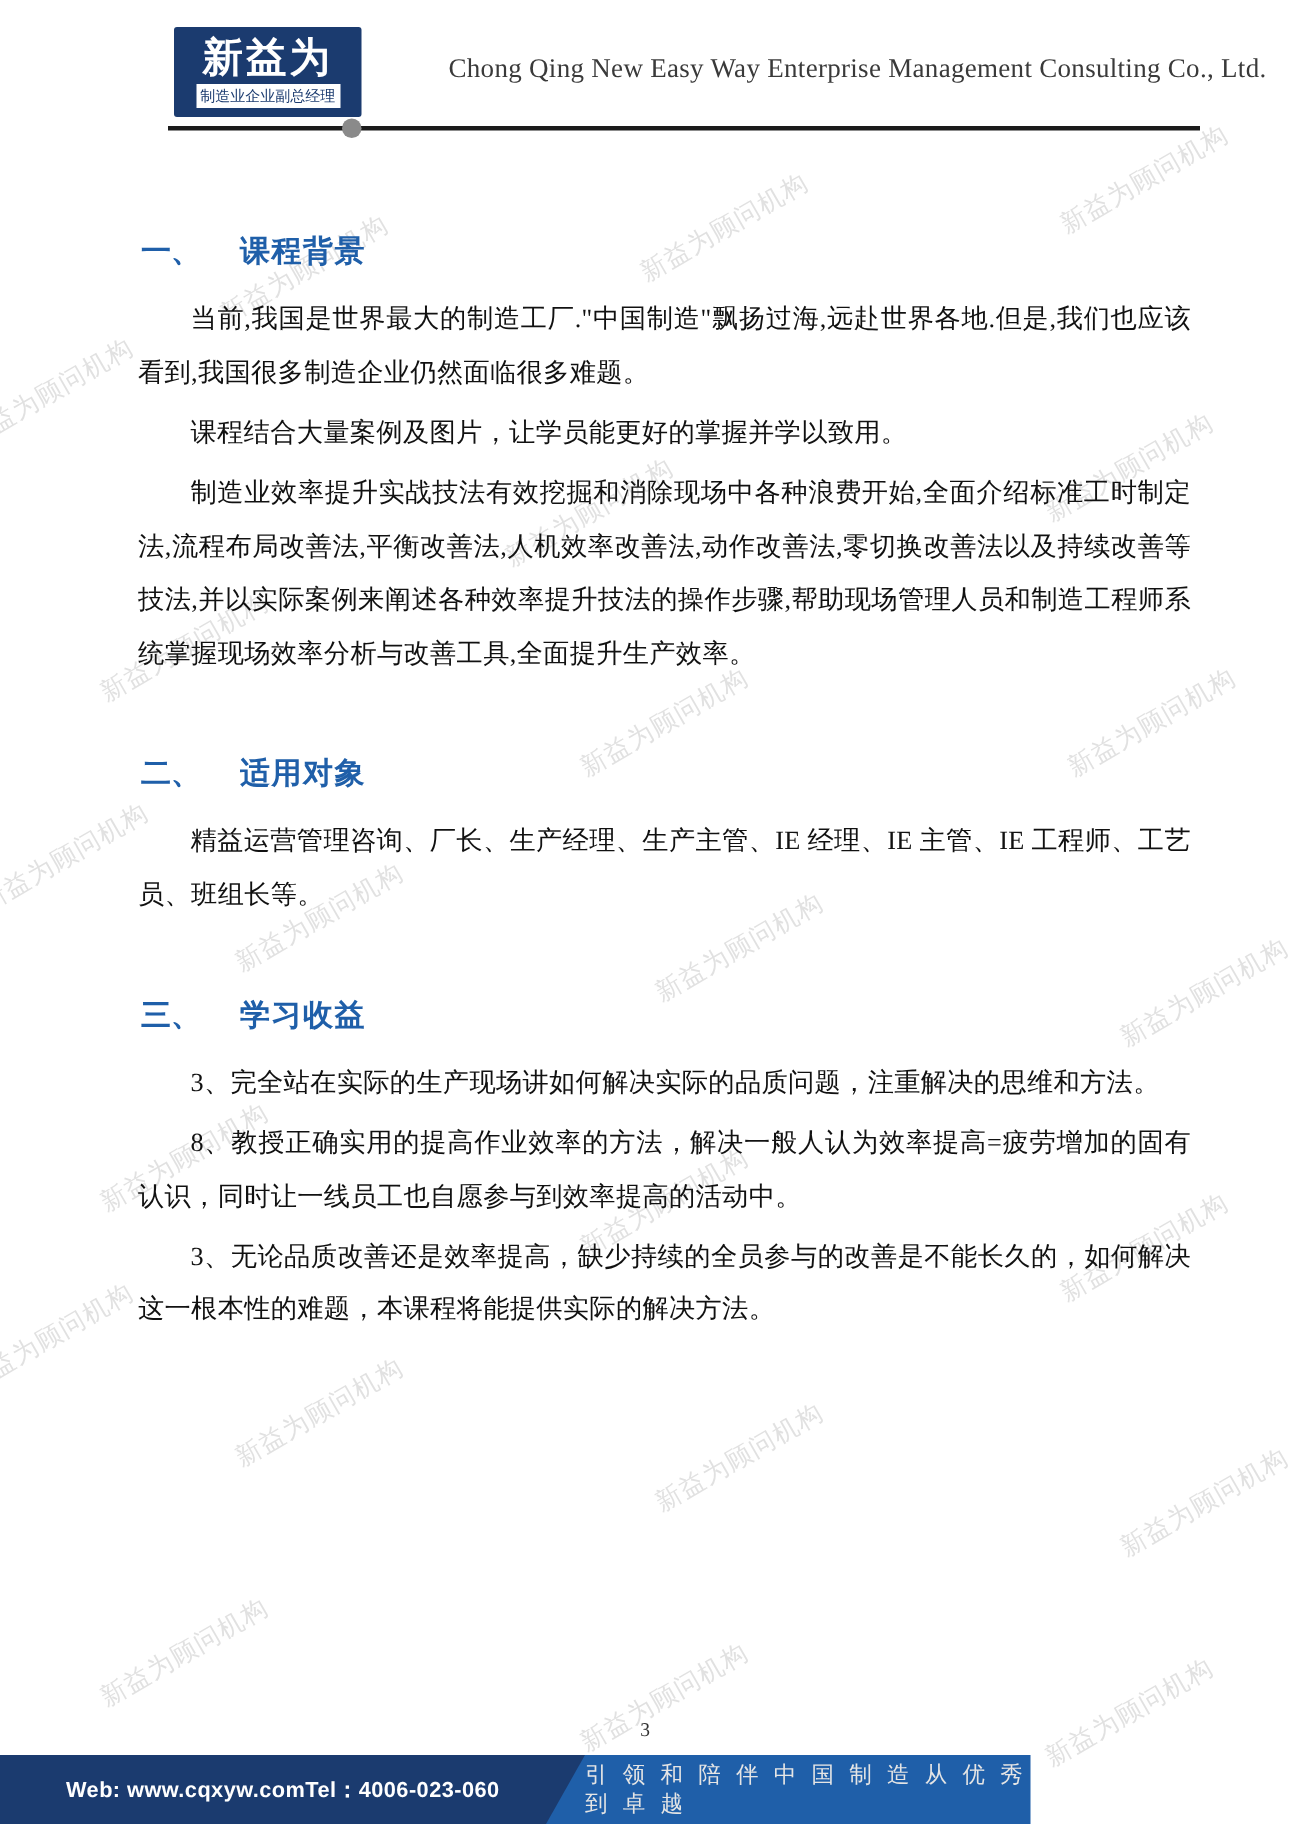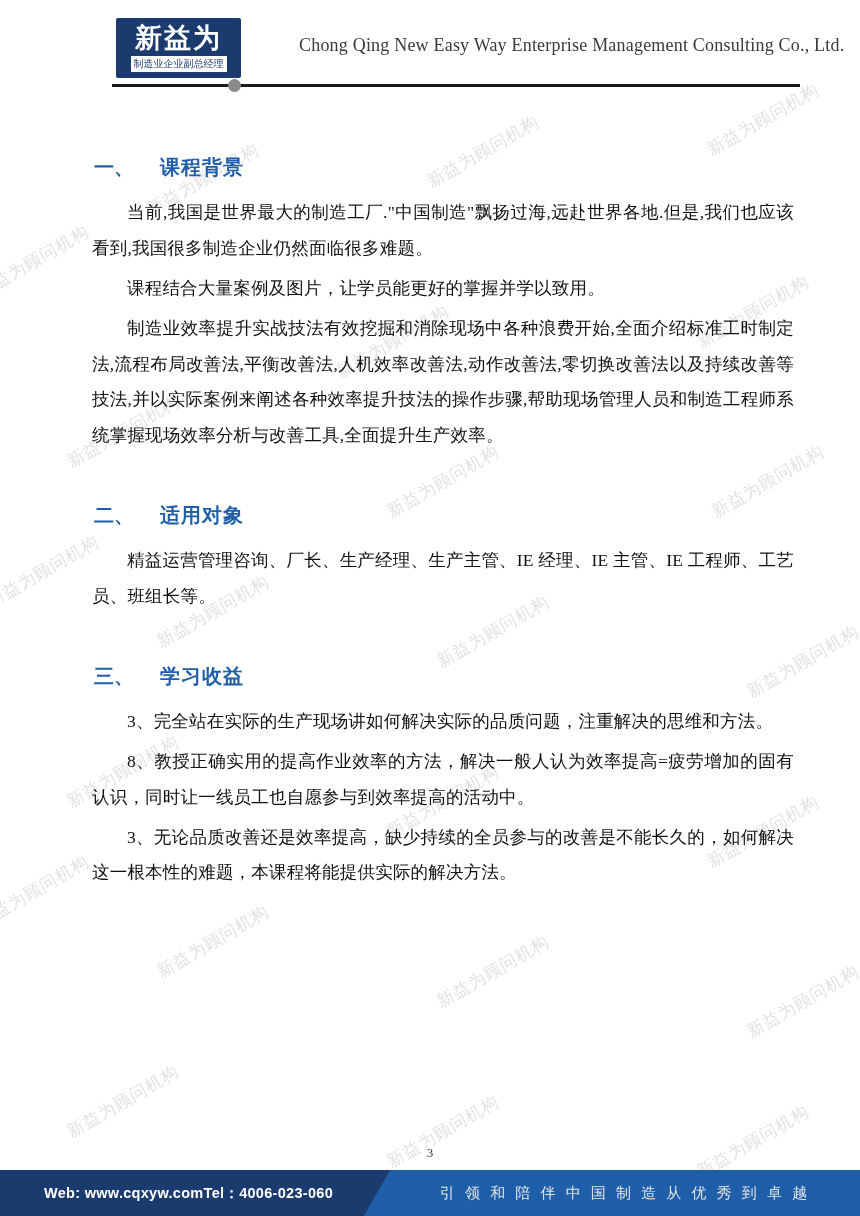--- a/index.html
+++ b/index.html
@@ -155,21 +155,21 @@
     font-size: 13px;
     color: #333;
     font-family: "Liberation Serif", serif;
   }
 
   
   .footer {
     position: absolute;
     left: 0;
     bottom: 0;
-    width: 860px;
+    width: 687px;
     height: 46px;
     z-index: 3;
     display: flex;
   }
   .footer-left {
     width: 390px;
     background: #1b3b6f;
     color: #ffffff;
     display: flex;
     align-items: center;

